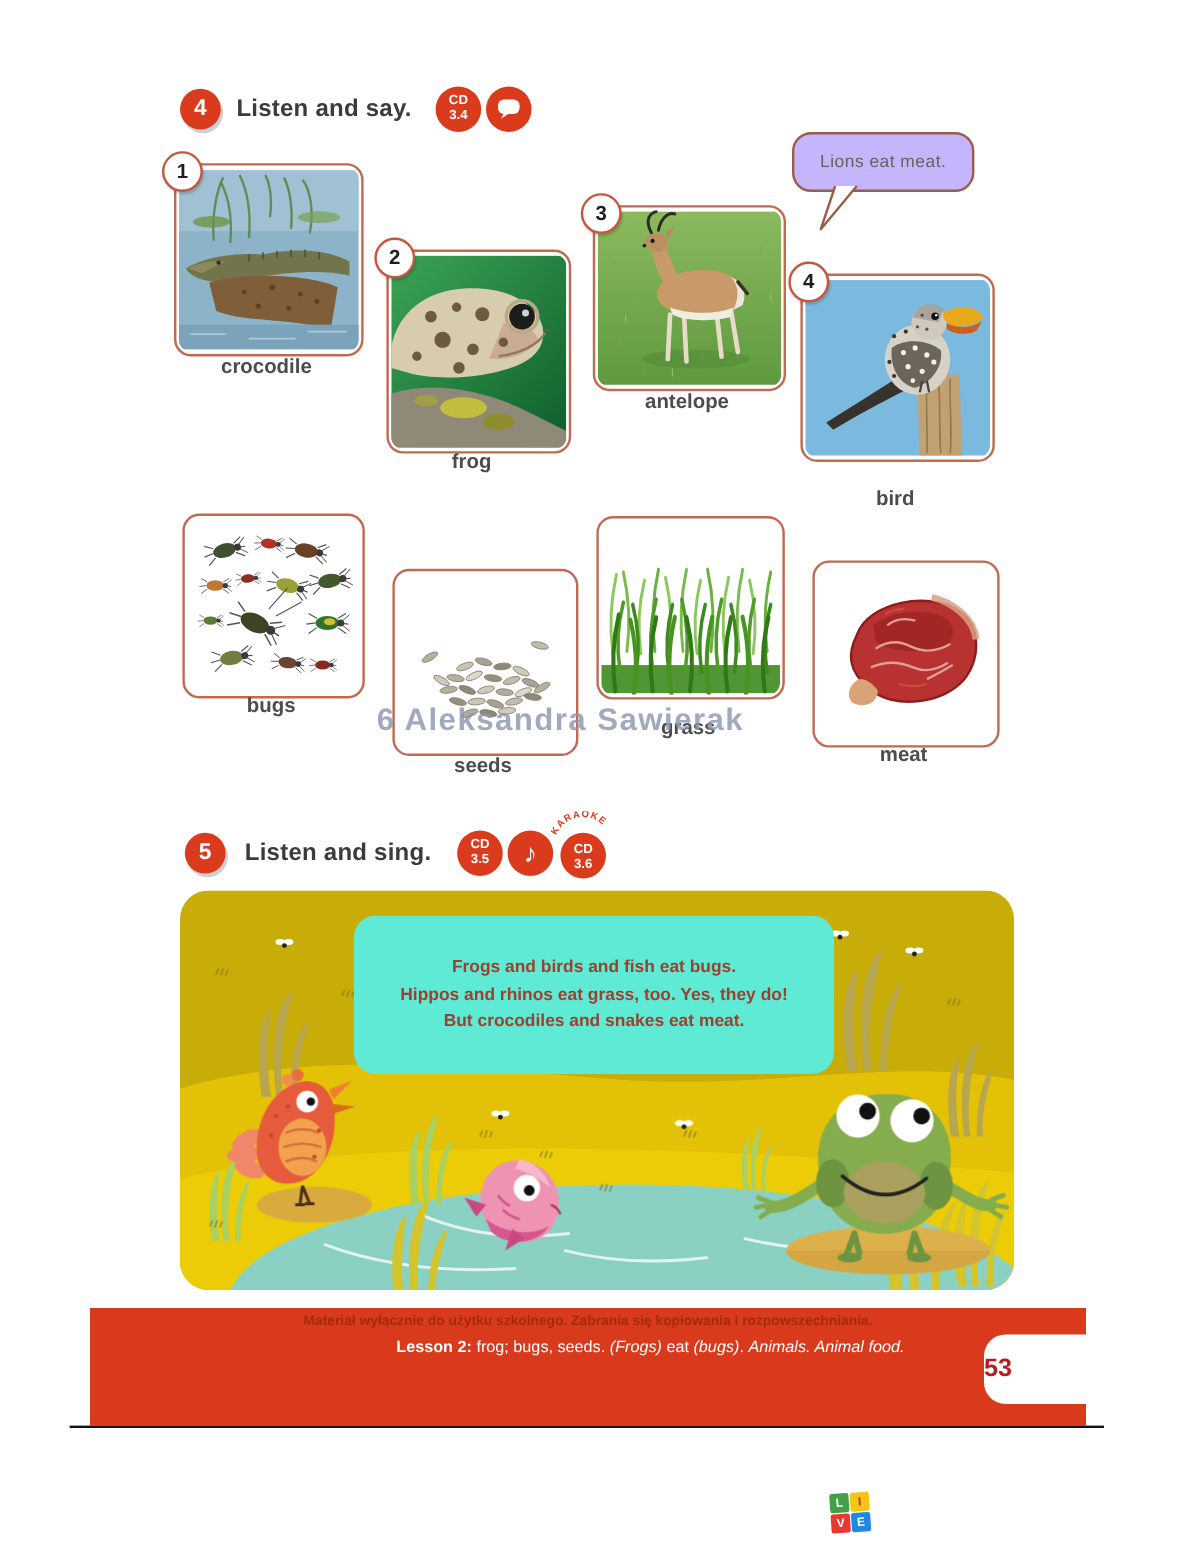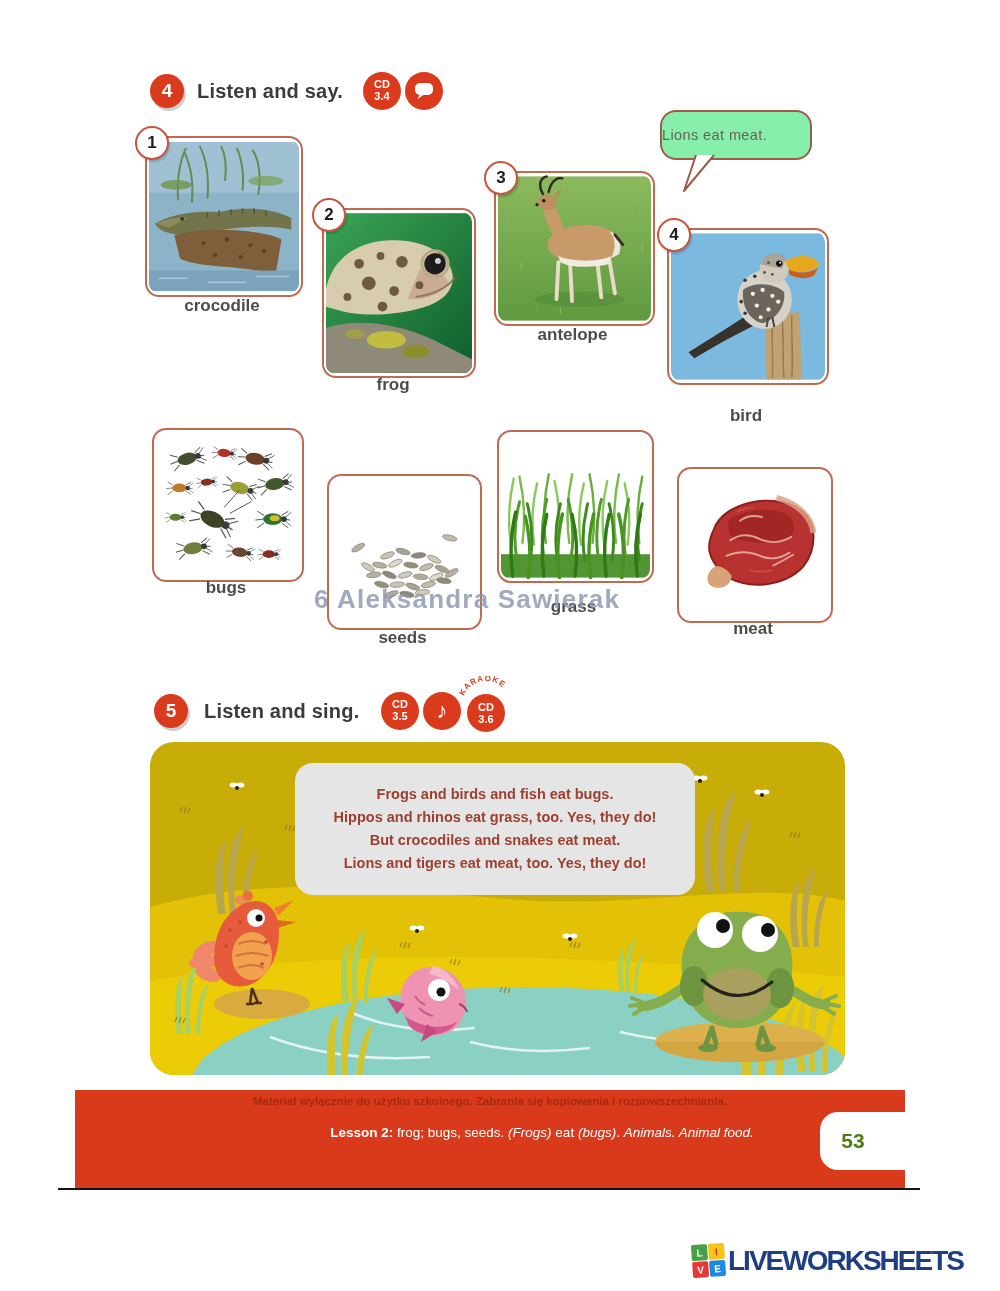--- a/index.html
+++ b/index.html
@@ -13,56 +13,56 @@
   .act-title{position:absolute;font-size:20px;font-weight:bold;color:#3b3b3b;letter-spacing:.2px;}
   .cd-badge{position:absolute;width:38px;height:38px;border-radius:50%;background:#d93b1c;color:#fff;
             display:flex;flex-direction:column;align-items:center;justify-content:center;
             font-weight:bold;line-height:1.05;}
   .cd-badge span{font-size:11px;}
   .icon-circle{position:absolute;width:38px;height:38px;border-radius:50%;background:#d93b1c;
                display:flex;align-items:center;justify-content:center;}
   .note-glyph{color:#fff;font-size:22px;font-weight:bold;line-height:1;}
 
   
-  .bubble{position:absolute;left:660px;top:110px;width:148px;height:46px;background:#86efac;
+  .bubble{position:absolute;left:660px;top:110px;width:148px;height:46px;background:#c4b5fd;
           border:2px solid #9c5c49;border-radius:16px;display:flex;align-items:center;
-          justify-content:flex-start;font-size:14.5px;color:#6a6158;letter-spacing:.4px;z-index:6;}
+          justify-content:center;font-size:14.5px;color:#6a6158;letter-spacing:.4px;z-index:6;}
   .bubble-tail{position:absolute;left:678px;top:154px;z-index:7;}
 
   
   .pcard{position:absolute;border:2px solid #c06a52;border-radius:14px;background:#fff;}
   .pcard .ph{position:absolute;inset:2px;border-radius:10px;overflow:hidden;}
   .pcard svg{display:block;width:100%;height:100%;}
   .num-badge{position:absolute;left:-12px;top:-12px;width:30px;height:30px;background:#fff;
              border:2px solid #c3573f;border-radius:50%;color:#1e1e1e;font-weight:bold;font-size:17px;
              display:flex;align-items:center;justify-content:center;z-index:5;
              box-shadow:1px 2px 2px rgba(0,0,0,.18);}
   .plabel{position:absolute;text-align:center;font-size:17px;font-weight:bold;color:#4c4c4c;}
 
   .watermark{position:absolute;left:314px;top:584px;font-size:26px;font-weight:bold;
              color:rgba(139,150,176,.82);letter-spacing:1.2px;z-index:40;white-space:nowrap;}
 
   
   .scene{position:absolute;left:150px;top:742px;width:695px;height:333px;}
   .scene svg{display:block;width:100%;height:100%;}
-  .lyrics{position:absolute;left:295px;top:763px;width:400px;min-height:132px;background:#e5e5e5;
+  .lyrics{position:absolute;left:295px;top:763px;width:400px;min-height:132px;background:#5eead4;
           border-radius:18px;display:flex;flex-direction:column;justify-content:center;
           padding:8px 6px;box-sizing:border-box;z-index:10;}
   .lyrics div{text-align:center;font-size:14.5px;font-weight:bold;color:#9c4030;line-height:1.58;}
 
   
   .footer-bar{position:absolute;left:75px;top:1090px;width:830px;height:98px;background:#d83a1b;}
   .footer-note{margin-top:5px;text-align:center;font-size:11.5px;font-weight:bold;color:#a62a0e;}
-  .footer-lesson{margin-top:18px;text-align:center;font-size:13.5px;color:#ffffff;
+  .footer-lesson{margin-top:8px;text-align:center;font-size:13.5px;color:#ffffff;
                  transform:translateX(52px);}
   .footer-lesson .b{font-weight:bold;}
   .footer-lesson .i{font-style:italic;}
   .page-tab{position:absolute;left:745px;top:22px;width:105px;height:58px;background:#fff;
             border-radius:18px 4px 4px 18px;display:flex;align-items:center;z-index:3;}
-  .page-num{width:66px;text-align:center;font-weight:bold;font-size:21px;color:#4d7c0f;}
+  .page-num{width:66px;font-weight:bold;font-size:21px;color:#b91c1c;}
   .base-line{position:absolute;left:58px;top:1188px;width:862px;height:2px;background:#141414;}
 
   
   .brand{position:absolute;left:692px;top:1244px;display:flex;align-items:center;gap:3px;}
   .tiles{display:grid;grid-template-columns:16px 16px;grid-auto-rows:16px;gap:1px;transform:rotate(-4deg);}
   .tile{display:flex;align-items:center;justify-content:center;color:#fff;font-size:10px;
         font-weight:bold;border-radius:2px;}
   .tile.t0{background:#43a047;}
   .tile.t1{background:#f6c417;color:#d32f2f;}
   .tile.t2{background:#e53935;}
@@ -587,37 +587,35 @@
           <ellipse cx="146" cy="146" rx="10" ry="4" fill="#6d9440"></ellipse>
         </g>
       </g>
     </svg>
   </div>
 
   <div class="lyrics">
     <div>Frogs and birds and fish eat bugs.</div>
     <div>Hippos and rhinos eat grass, too. Yes, they do!</div>
     <div>But crocodiles and snakes eat meat.</div>
-    <div>Lions and tigers eat meat, too. Yes, they do!</div>
   </div>
 
   <div class="footer-bar">
     <div class="footer-note">Materiał wyłącznie do użytku szkolnego. Zabrania się kopiowania i rozpowszechniania.</div>
     <div class="footer-lesson">
       <span class="b">Lesson 2:</span><span> frog; bugs, seeds. </span><span class="i">(Frogs)</span><span> eat </span><span class="i">(bugs)</span><span>. </span><span class="i">Animals. Animal food.</span>
     </div>
     <div class="page-tab">
       <div class="page-num">53</div>
     </div>
   </div>
   <div class="base-line"></div>
 
   <div class="brand">
     <div class="tiles">
       <div class="tile t0">L</div>
       <div class="tile t1">I</div>
       <div class="tile t2">V</div>
       <div class="tile t3">E</div>
     </div>
-    <div class="wordmark">LIVEWORKSHEETS</div>
   </div>
 
 </div>
 
 </body></html>

